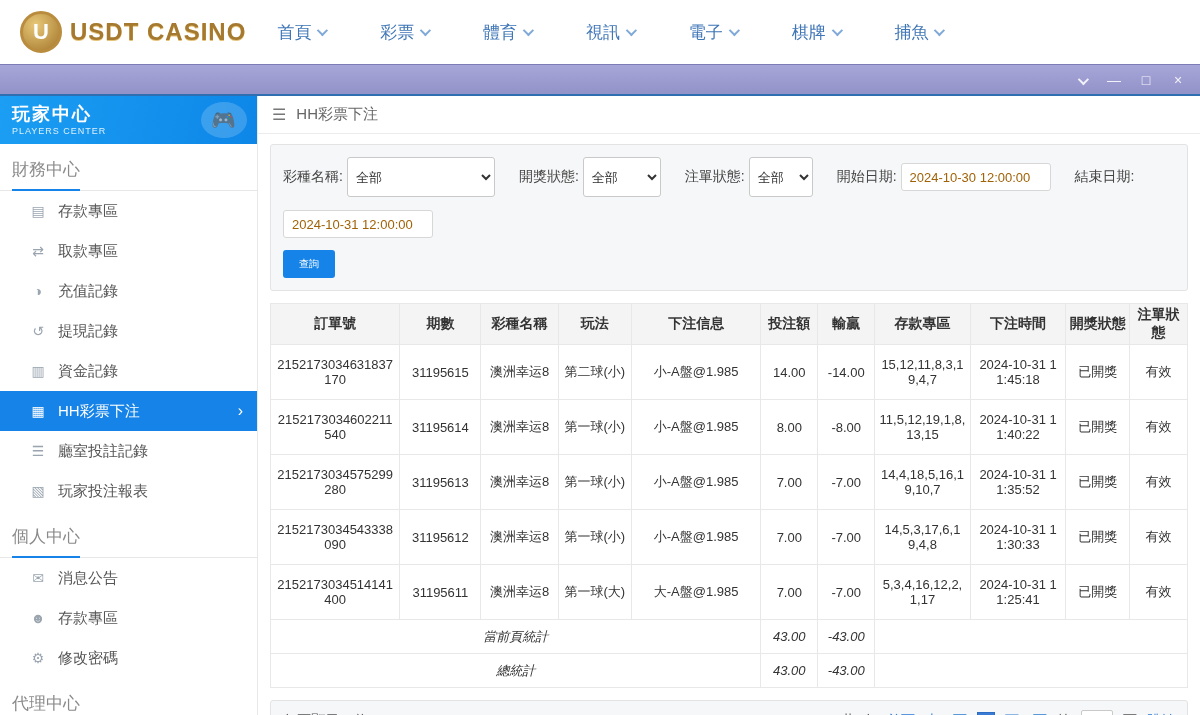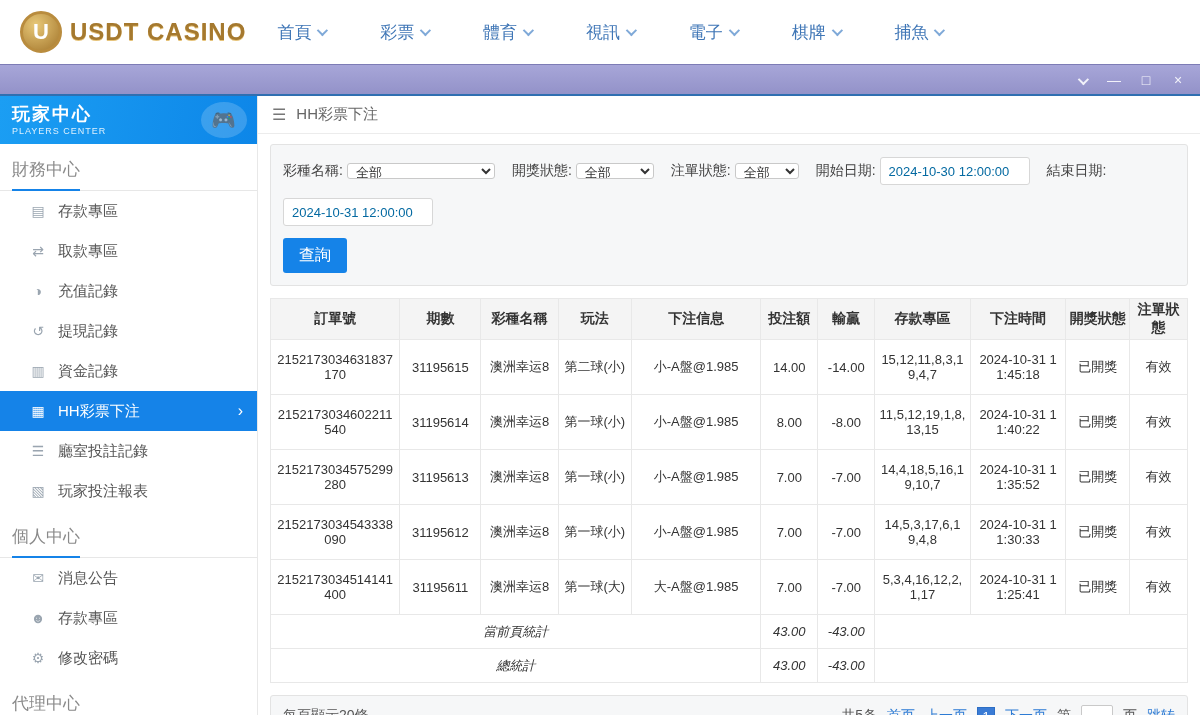--- a/index.html
+++ b/index.html
@@ -49,28 +49,28 @@
   
   .content { flex:1; display:flex; flex-direction:column; background:#fff; min-width:0; }
   .crumbbar { height:38px; border-bottom:1px solid #ececec; display:flex; align-items:center;
     gap:10px; padding:0 14px; color:#666; font-size:15px; }
   .crumbbar .burger { color:#777; font-size:16px; cursor:pointer; }
   .content-inner { flex:1; padding:10px 12px; overflow:hidden; }
 
   
   .filterbox { background:#f6f7f8; border:1px solid #e3e3e3; border-radius:3px; padding:12px; }
   .filter-row { display:flex; align-items:center; flex-wrap:wrap; gap:13px 4px; font-size:14px; color:#444; }
-  .filter-row label { margin-left:13px; }
-  .filterbox select { height:16px; border:1px solid #c9c9c9; border-radius:3px; background:#fff;
+  .filter-row label { margin-left:20px; }
+  .filterbox select { height:40px; border:1px solid #c9c9c9; border-radius:3px; background:#fff;
     font-size:13px; padding:0 4px; color:#333; }
   .sel-wide { width:148px; } .sel-mid { width:78px; } .sel-small { width:64px; }
   .filterbox input[type=text].date { width:150px; height:28px; border:1px solid #d7d7d7; border-radius:3px;
-    padding:0 8px; font-size:13px; color:#0369a1; background:#fff; }
+    padding:0 8px; font-size:13px; color:#a16207; background:#fff; }
   .btn-search { margin-top:12px; background:#1583e8; color:#fff; border:none; border-radius:3px;
-    padding:7px 16px; font-size:16px; cursor:pointer; }
+    padding:7px 16px; font-size:10px; cursor:pointer; }
 
   
   table.bets { width:100%; border-collapse:collapse; margin-top:12px; table-layout:fixed; }
   table.bets th, table.bets td { border:1px solid #e8e8e8; text-align:center; vertical-align:middle; }
   table.bets th { background:#f4f4f4; color:#333; font-size:14px; font-weight:bold; height:38px; padding:2px; }
   table.bets td { font-size:13px; color:#333; padding:7px 4px; height:55px; word-break:break-all; background:#fff; }
   td.num { text-align:right; padding-right:6px; word-break:normal; }
   tr.sumrow td { height:34px;font-style:italic; }
   col.c-order{width:13.4%} col.c-period{width:8.4%} col.c-lot{width:8%} col.c-play{width:7.6%}
   col.c-info{width:13.4%} col.c-amt{width:5.9%} col.c-wl{width:5.9%} col.c-res{width:9.9%}

